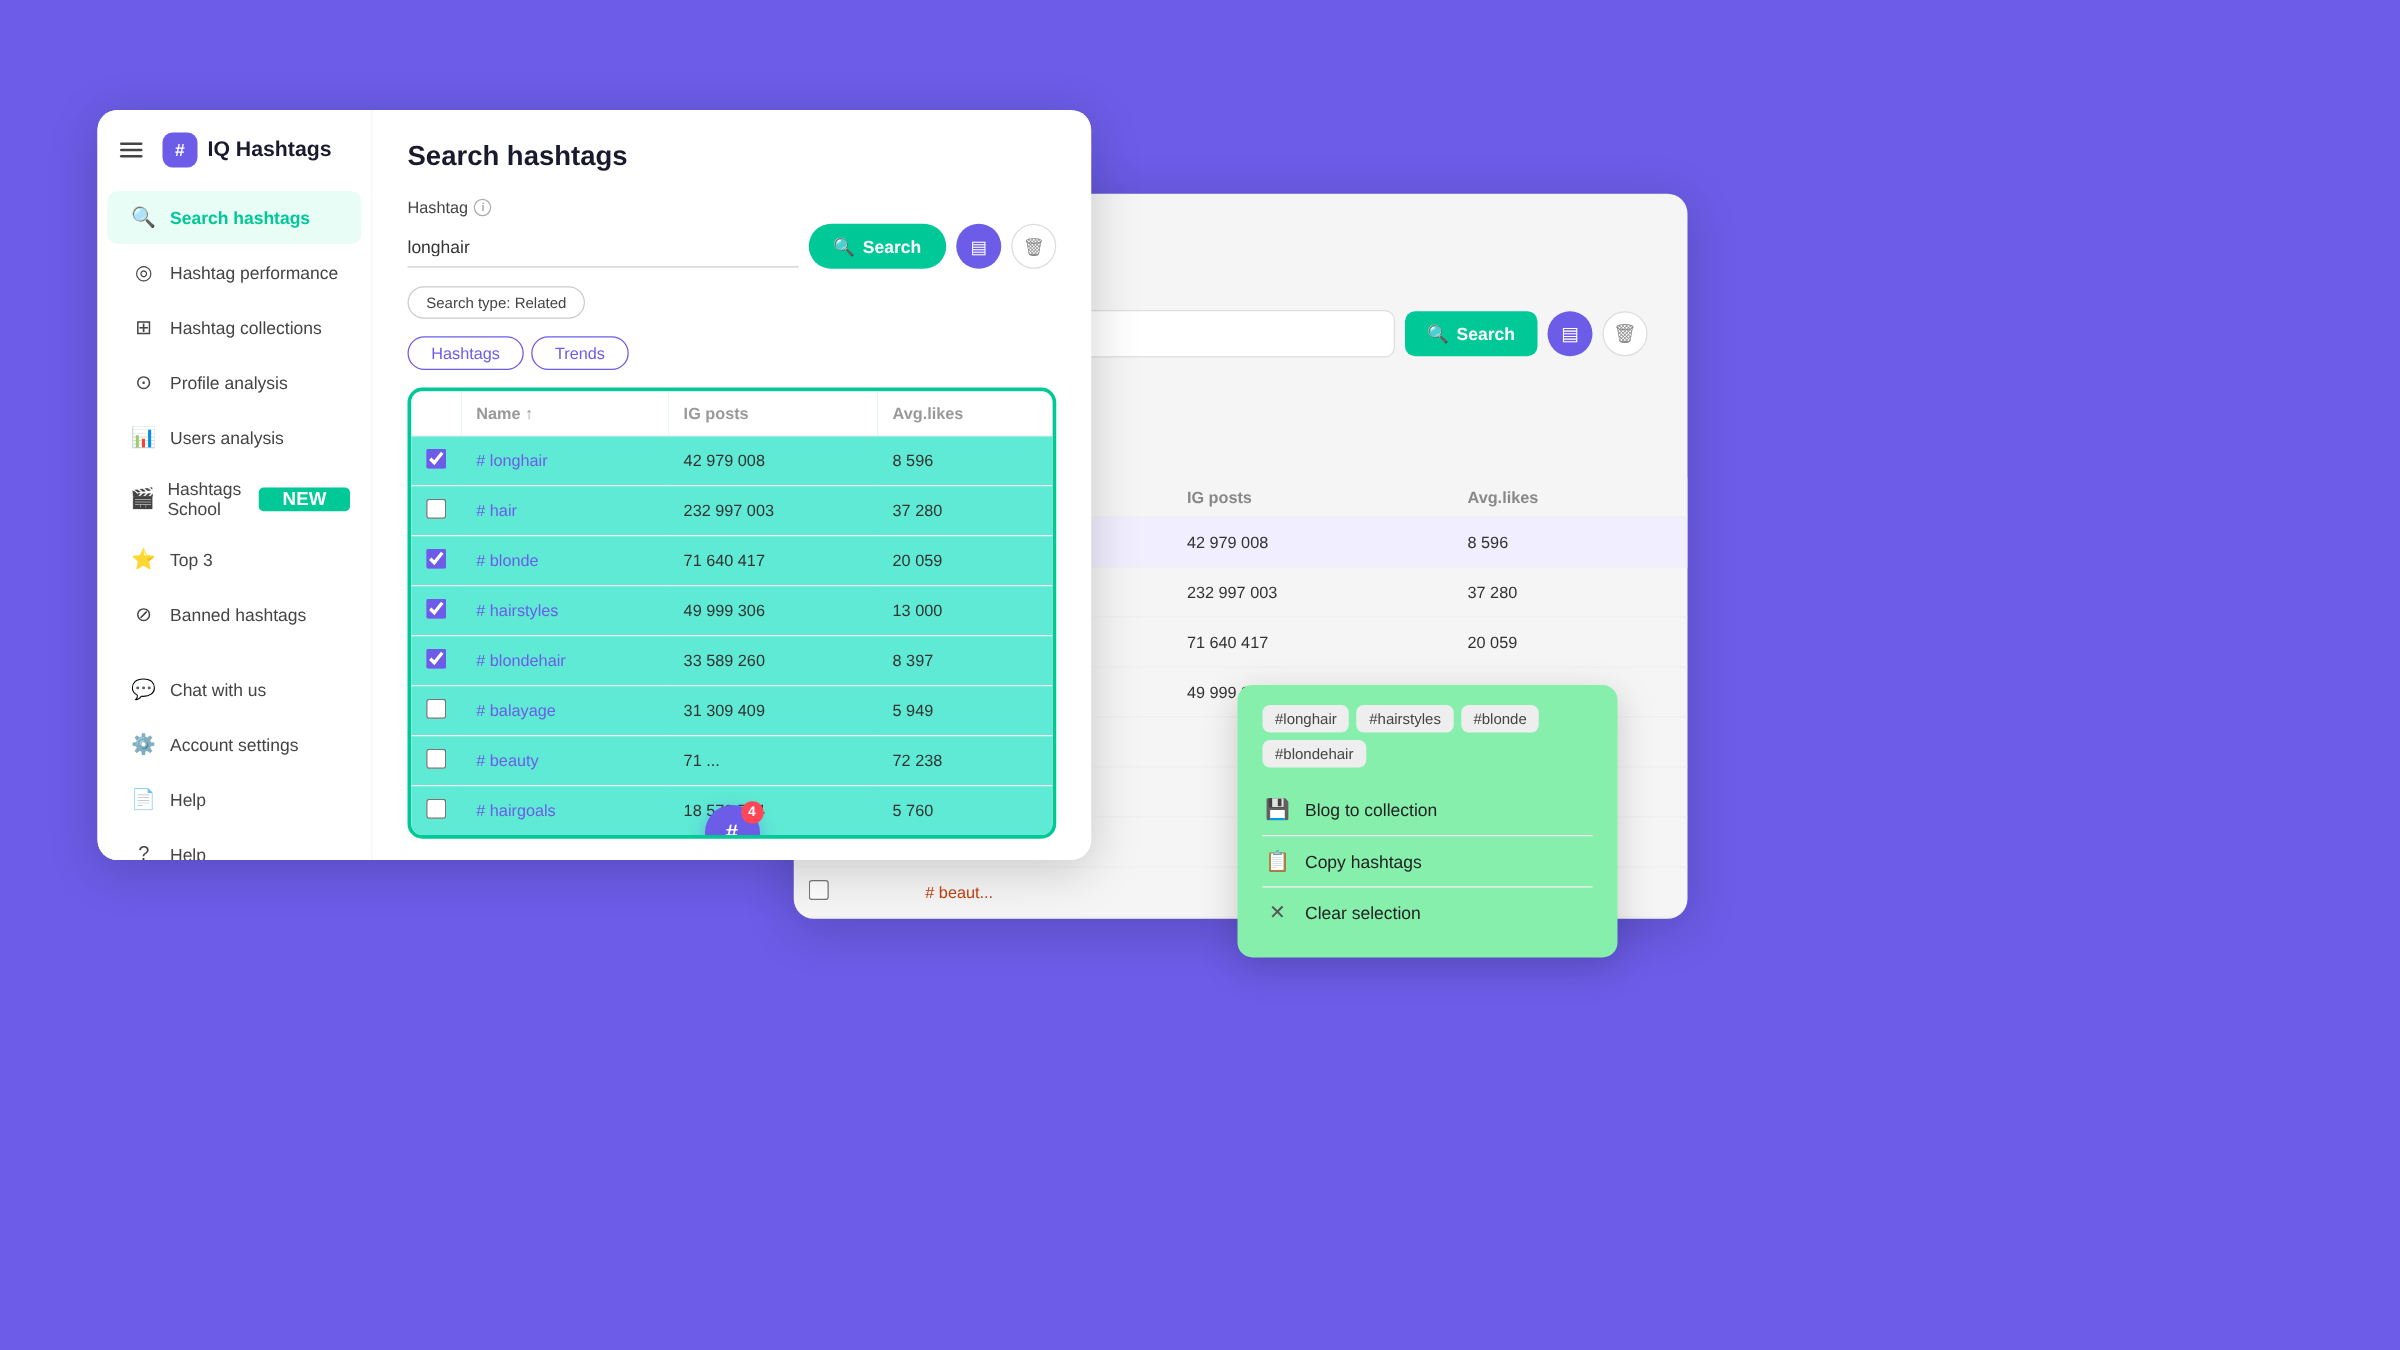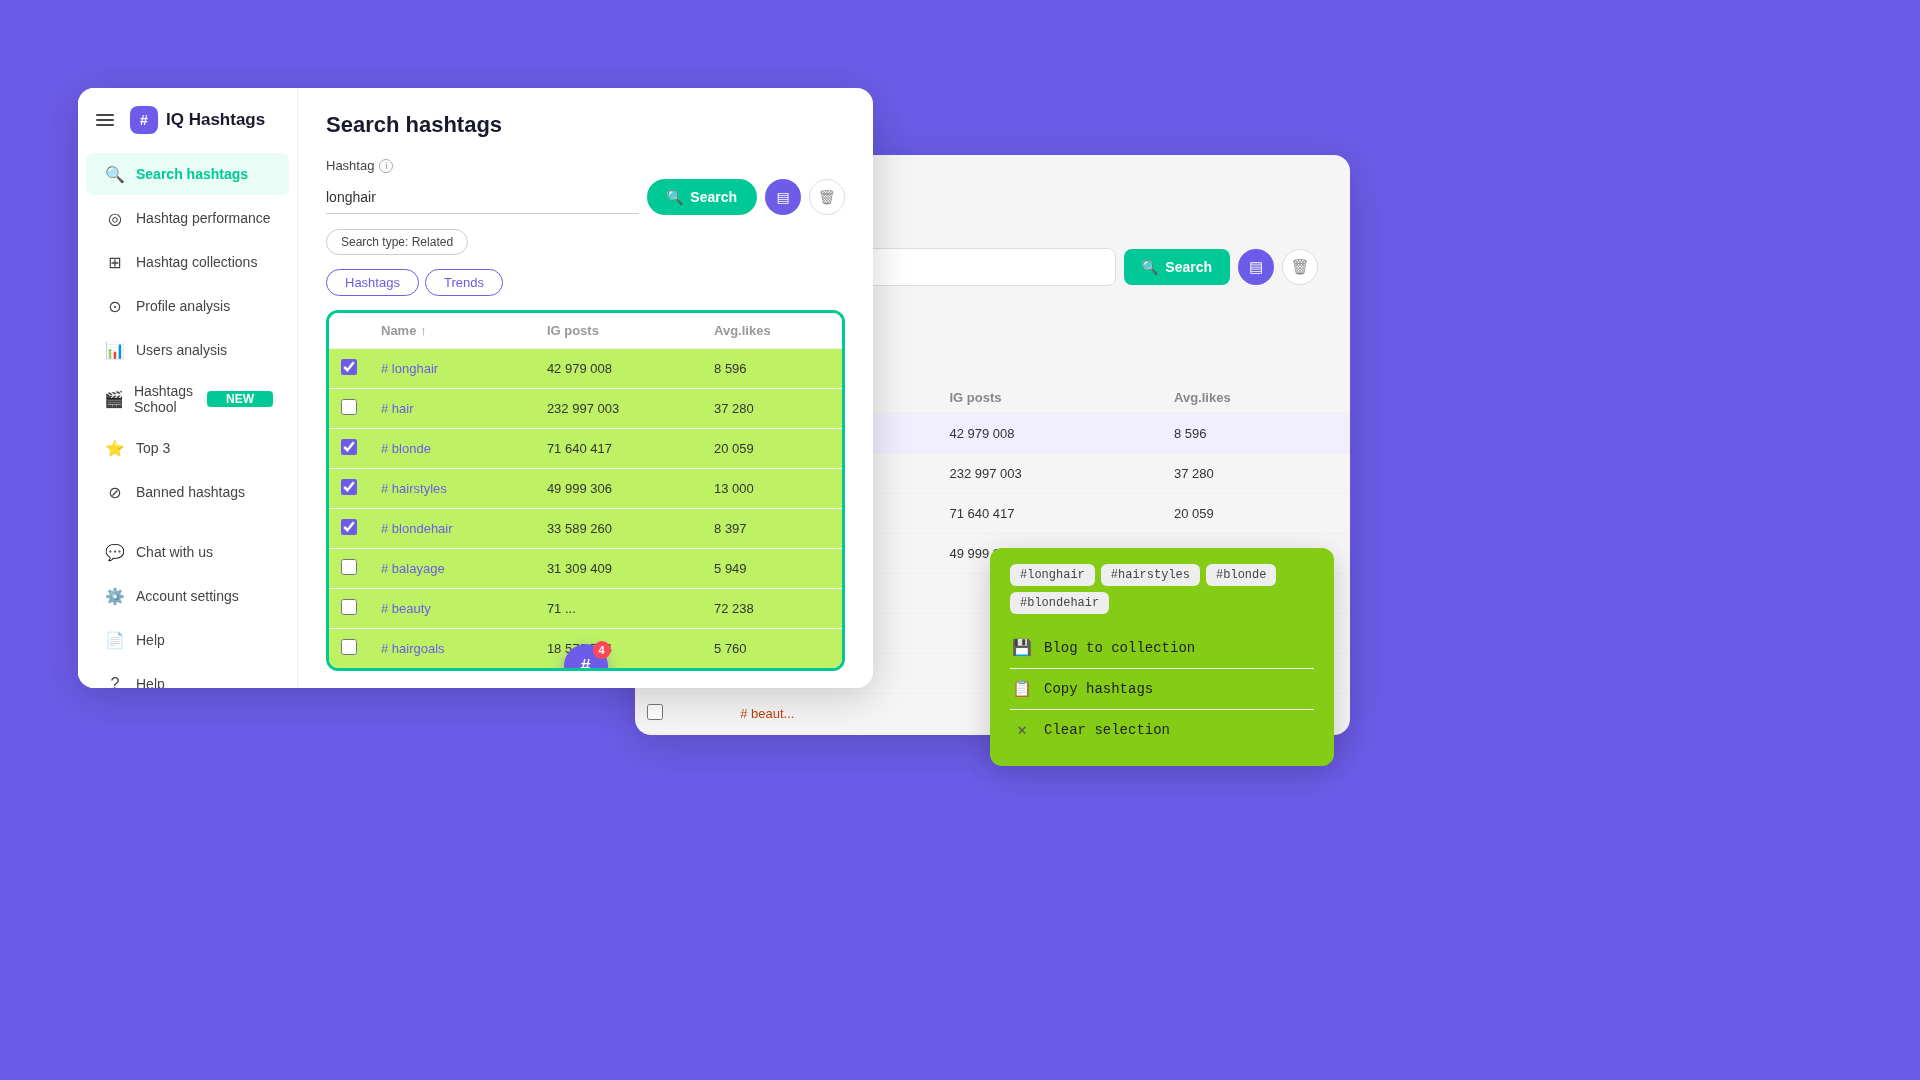--- a/index.html
+++ b/index.html
@@ -148,27 +148,26 @@
     }
     .window-bg-table tr.highlighted td {
       background: #f0eeff;
     }
 
     
     .selection-popup {
       position: absolute;
       top: 548px;
       left: 990px;
-      width: 344px;
-      background: #84cc16;
+      width: 304px;
+      background: #86efac;
       border-radius: 12px;
       box-shadow: 0 8px 30px rgba(0,0,0,0.18);
       padding: 16px 20px;
       z-index: 100;
-      font-family: Liberation Mono, monospace;
     }
     .selection-popup-tags {
       display: flex;
       gap: 6px;
       flex-wrap: wrap;
       margin-bottom: 14px;
     }
     .selection-popup-tag {
       background: #eee;
       border-radius: 6px;
@@ -282,21 +281,21 @@
       width: 22px;
       height: 22px;
       display: flex;
       align-items: center;
       justify-content: center;
       font-size: 16px;
     }
     .sidebar-item .badge-new {
       background: #00c896;
       color: #fff;
-      font-size: 12px;
+      font-size: 15px;
       font-weight: 700;
       border-radius: 4px;
       padding: 1px 19px;
       margin-left: 4px;
     }
 
     
     .main-content {
       flex: 1;
       padding: 24px 28px;
@@ -407,21 +406,21 @@
     .table-container {
       border: 3px solid #00c896;
       border-radius: 12px;
       overflow: hidden;
       position: relative;
     }
     .main-table {
       width: 100%;
       border-collapse: collapse;
       font-size: 13px;
-      background: #bef264;
+      background: #5eead4;
     }
     .main-table th {
       text-align: left;
       padding: 10px 12px;
       color: #999;
       font-weight: 600;
       background: #fff;
       border-bottom: 1px solid #f0f0f0;
     }
     .main-table td {

